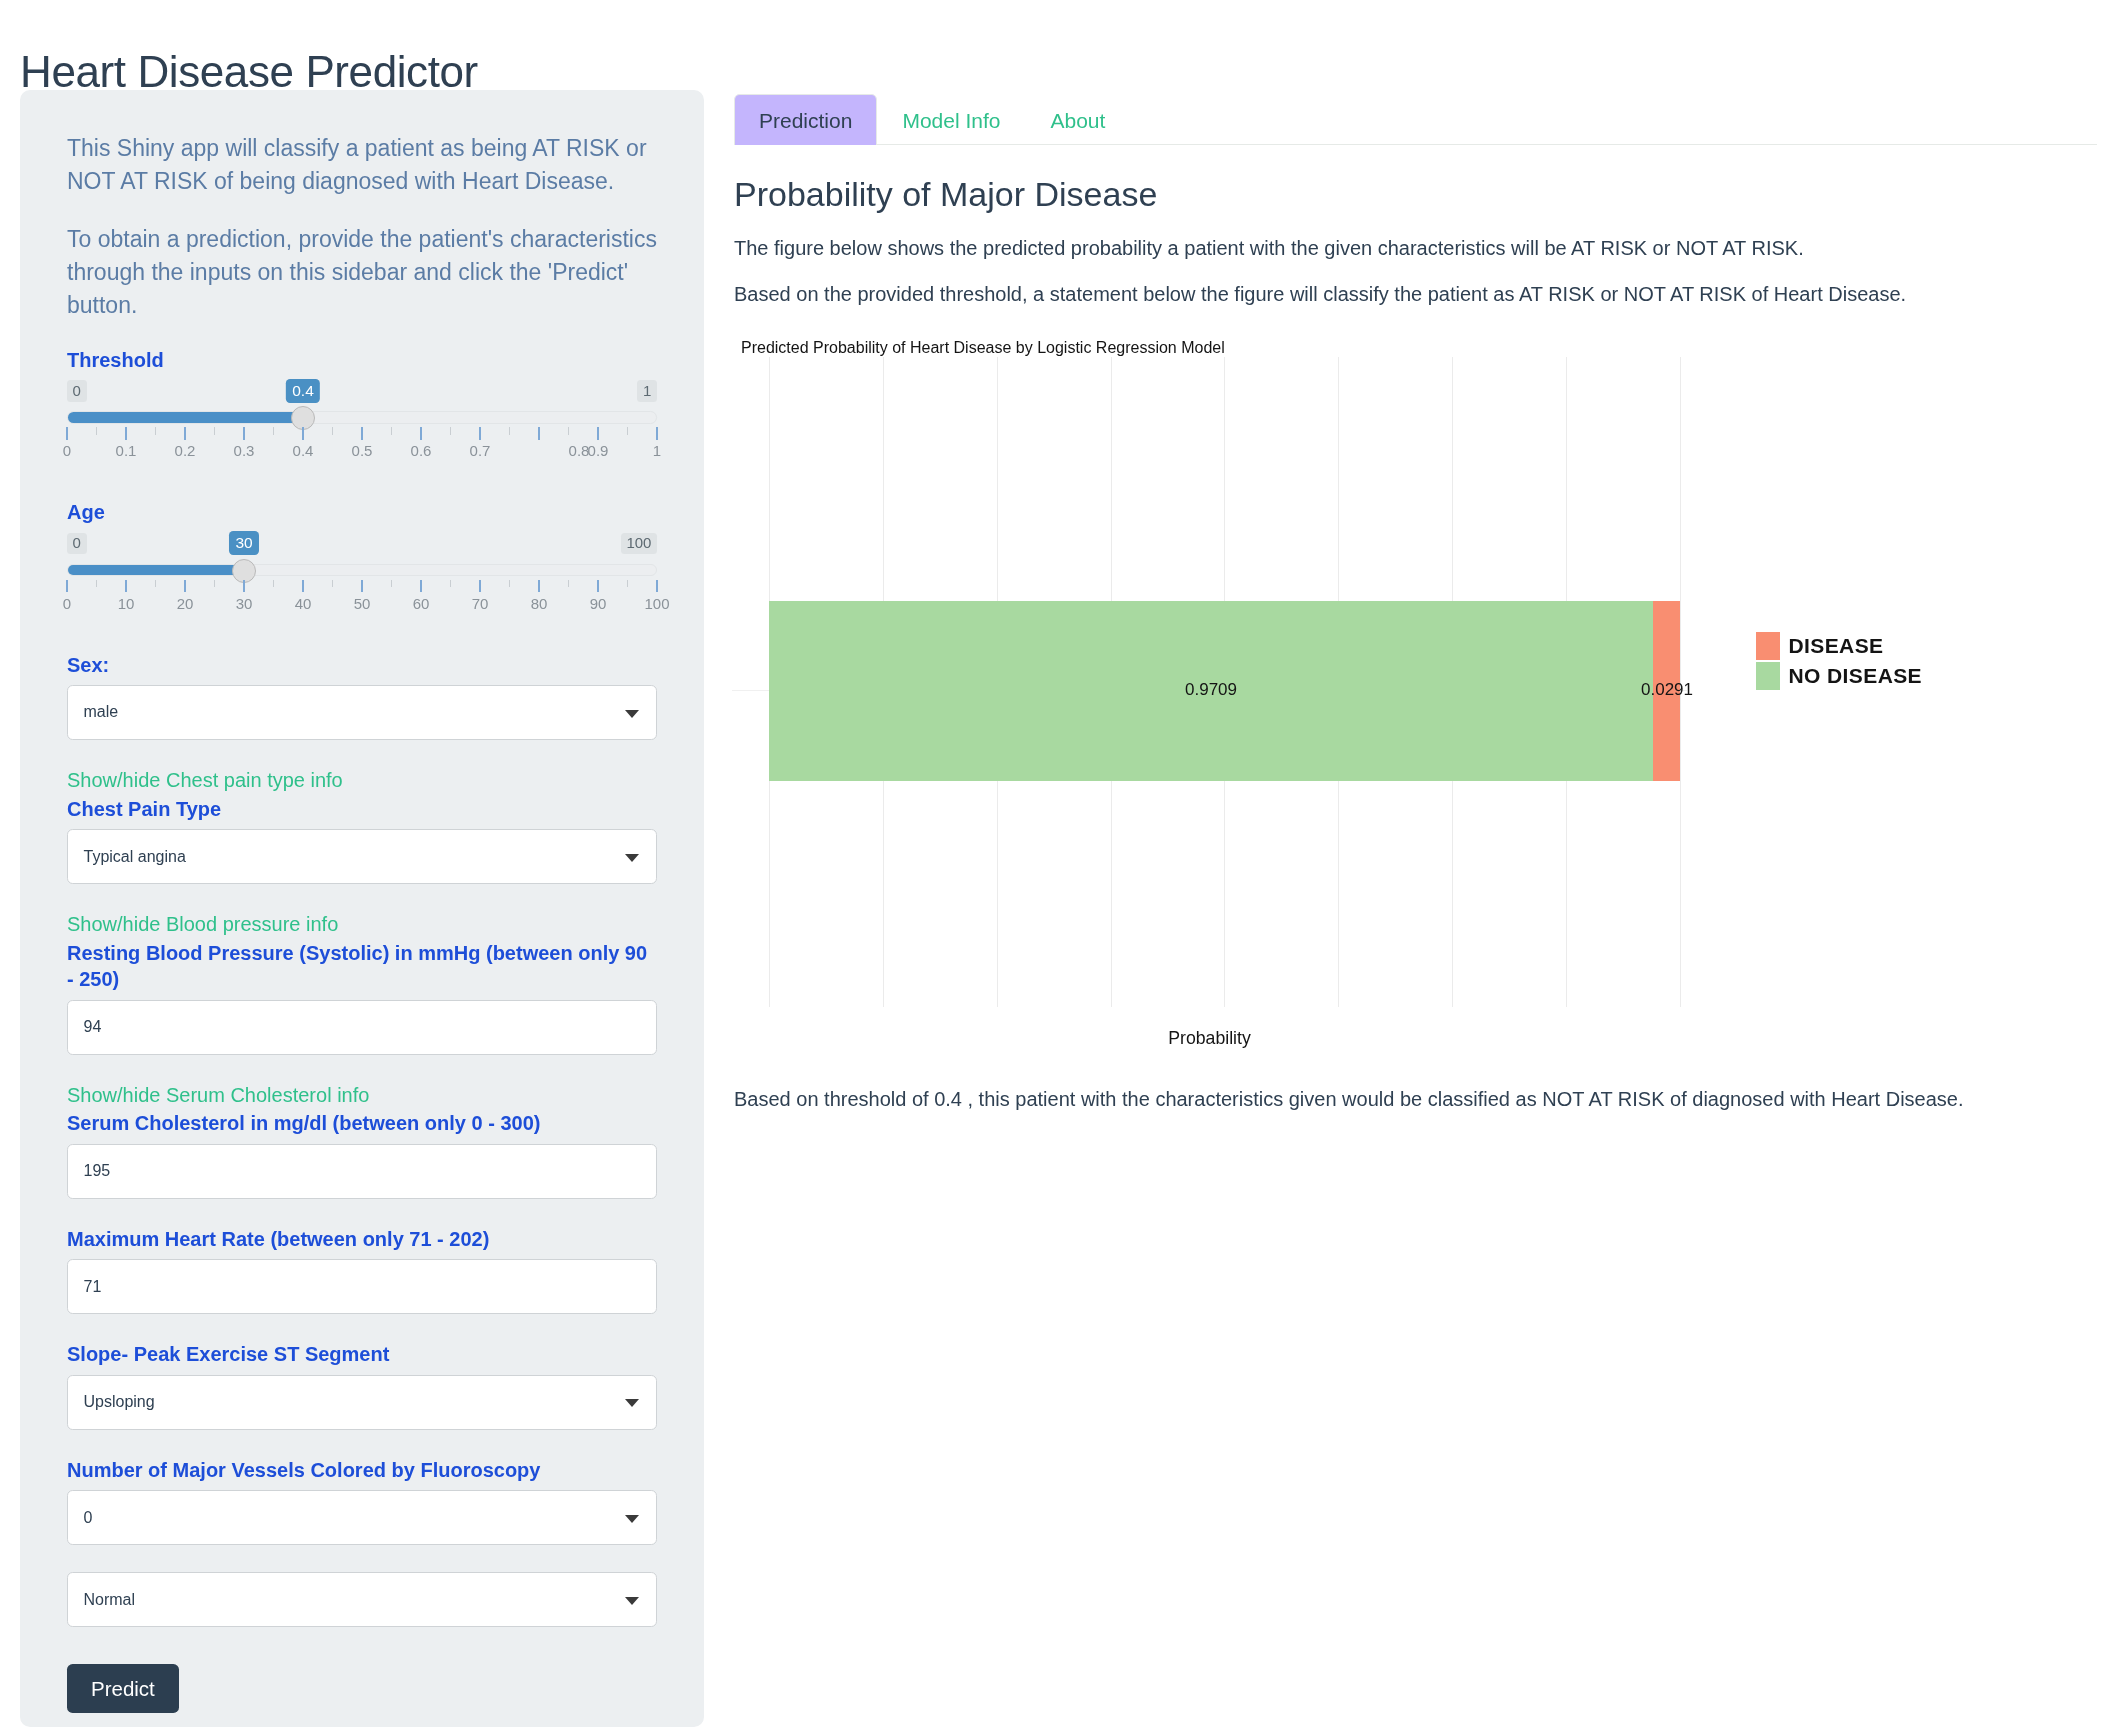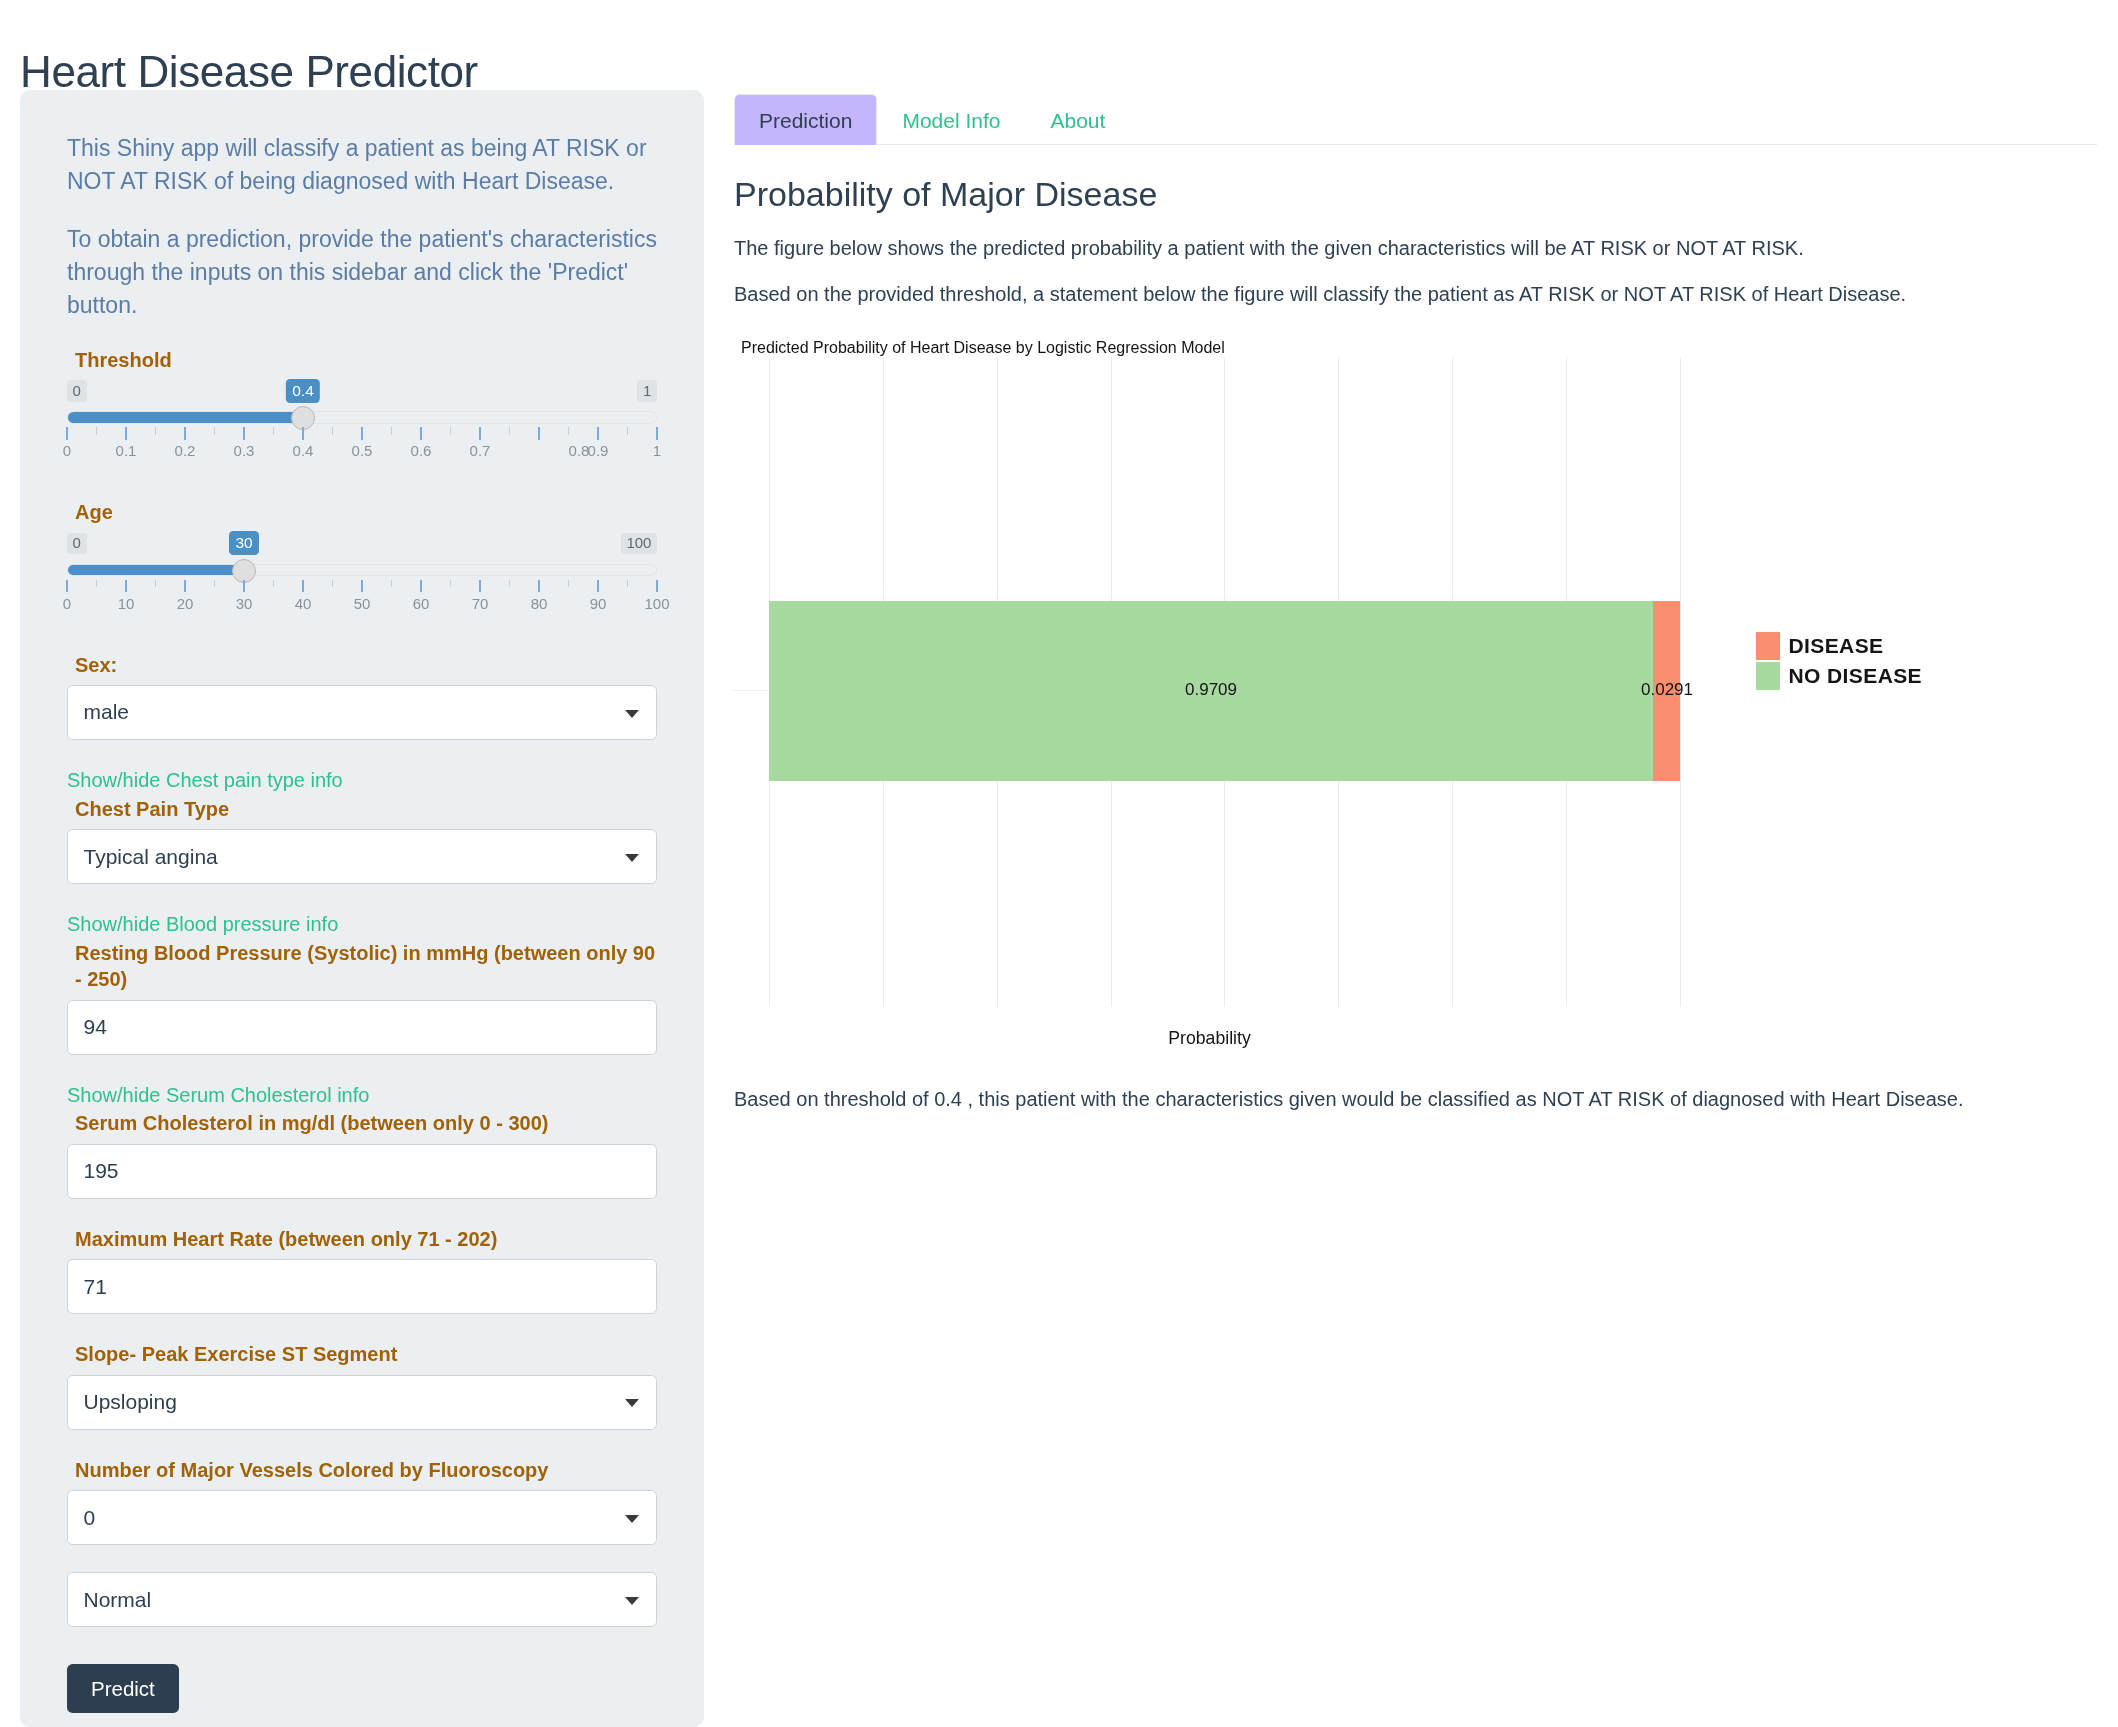--- a/index.html
+++ b/index.html
@@ -37,22 +37,22 @@
   .sb-para {
     font-size: 23px;
     line-height: 1.45;
     color: #5b7ca5;
     margin: 0 0 24px 0;
     font-weight: 400;
   }
   .sb-label {
     font-size: 20px;
     font-weight: 700;
-    color: #a16207;
-    margin: 0 0 7px 8px;
+    color: #1d4ed8;
+    margin: 0 0 7px 0;
     line-height: 1.32;
   }
   .sb-link {
     font-size: 20px;
     color: #2fc08b;
     margin: 0 0 2.8px 0;
     cursor: pointer;
     line-height: 1.3;
   }
   .field-block { margin-bottom: 27px; }
@@ -120,21 +120,21 @@
     color: #8a9299;
   }
 
   
   .sel, .txt {
     width: 100%;
     height: 55px;
     background: #ffffff;
     border: 0.7px solid #cfd3d6;
     border-radius: 5.6px;
-    font-size: 21px;
+    font-size: 16px;
     color: #2f4052;
     padding: 0 15.5px;
     display: flex;
     align-items: center;
     position: relative;
     font-family: "Liberation Sans", sans-serif;
   }
   .sel .caret {
     position: absolute;
     right: 17px; top: 50%;

